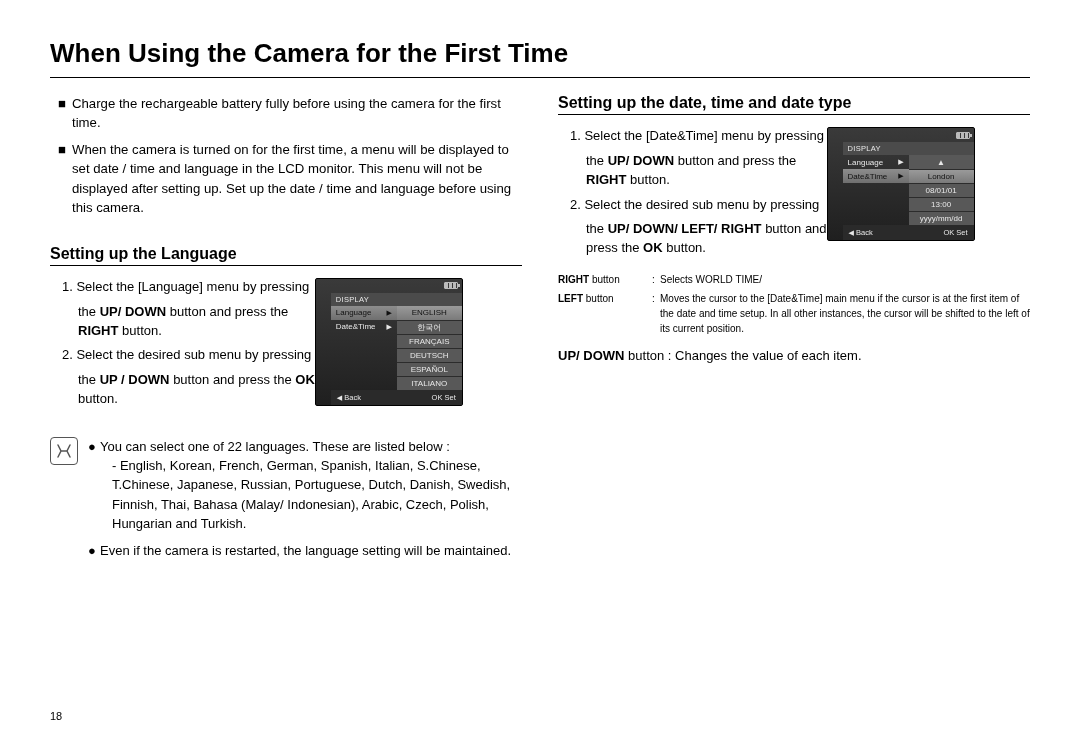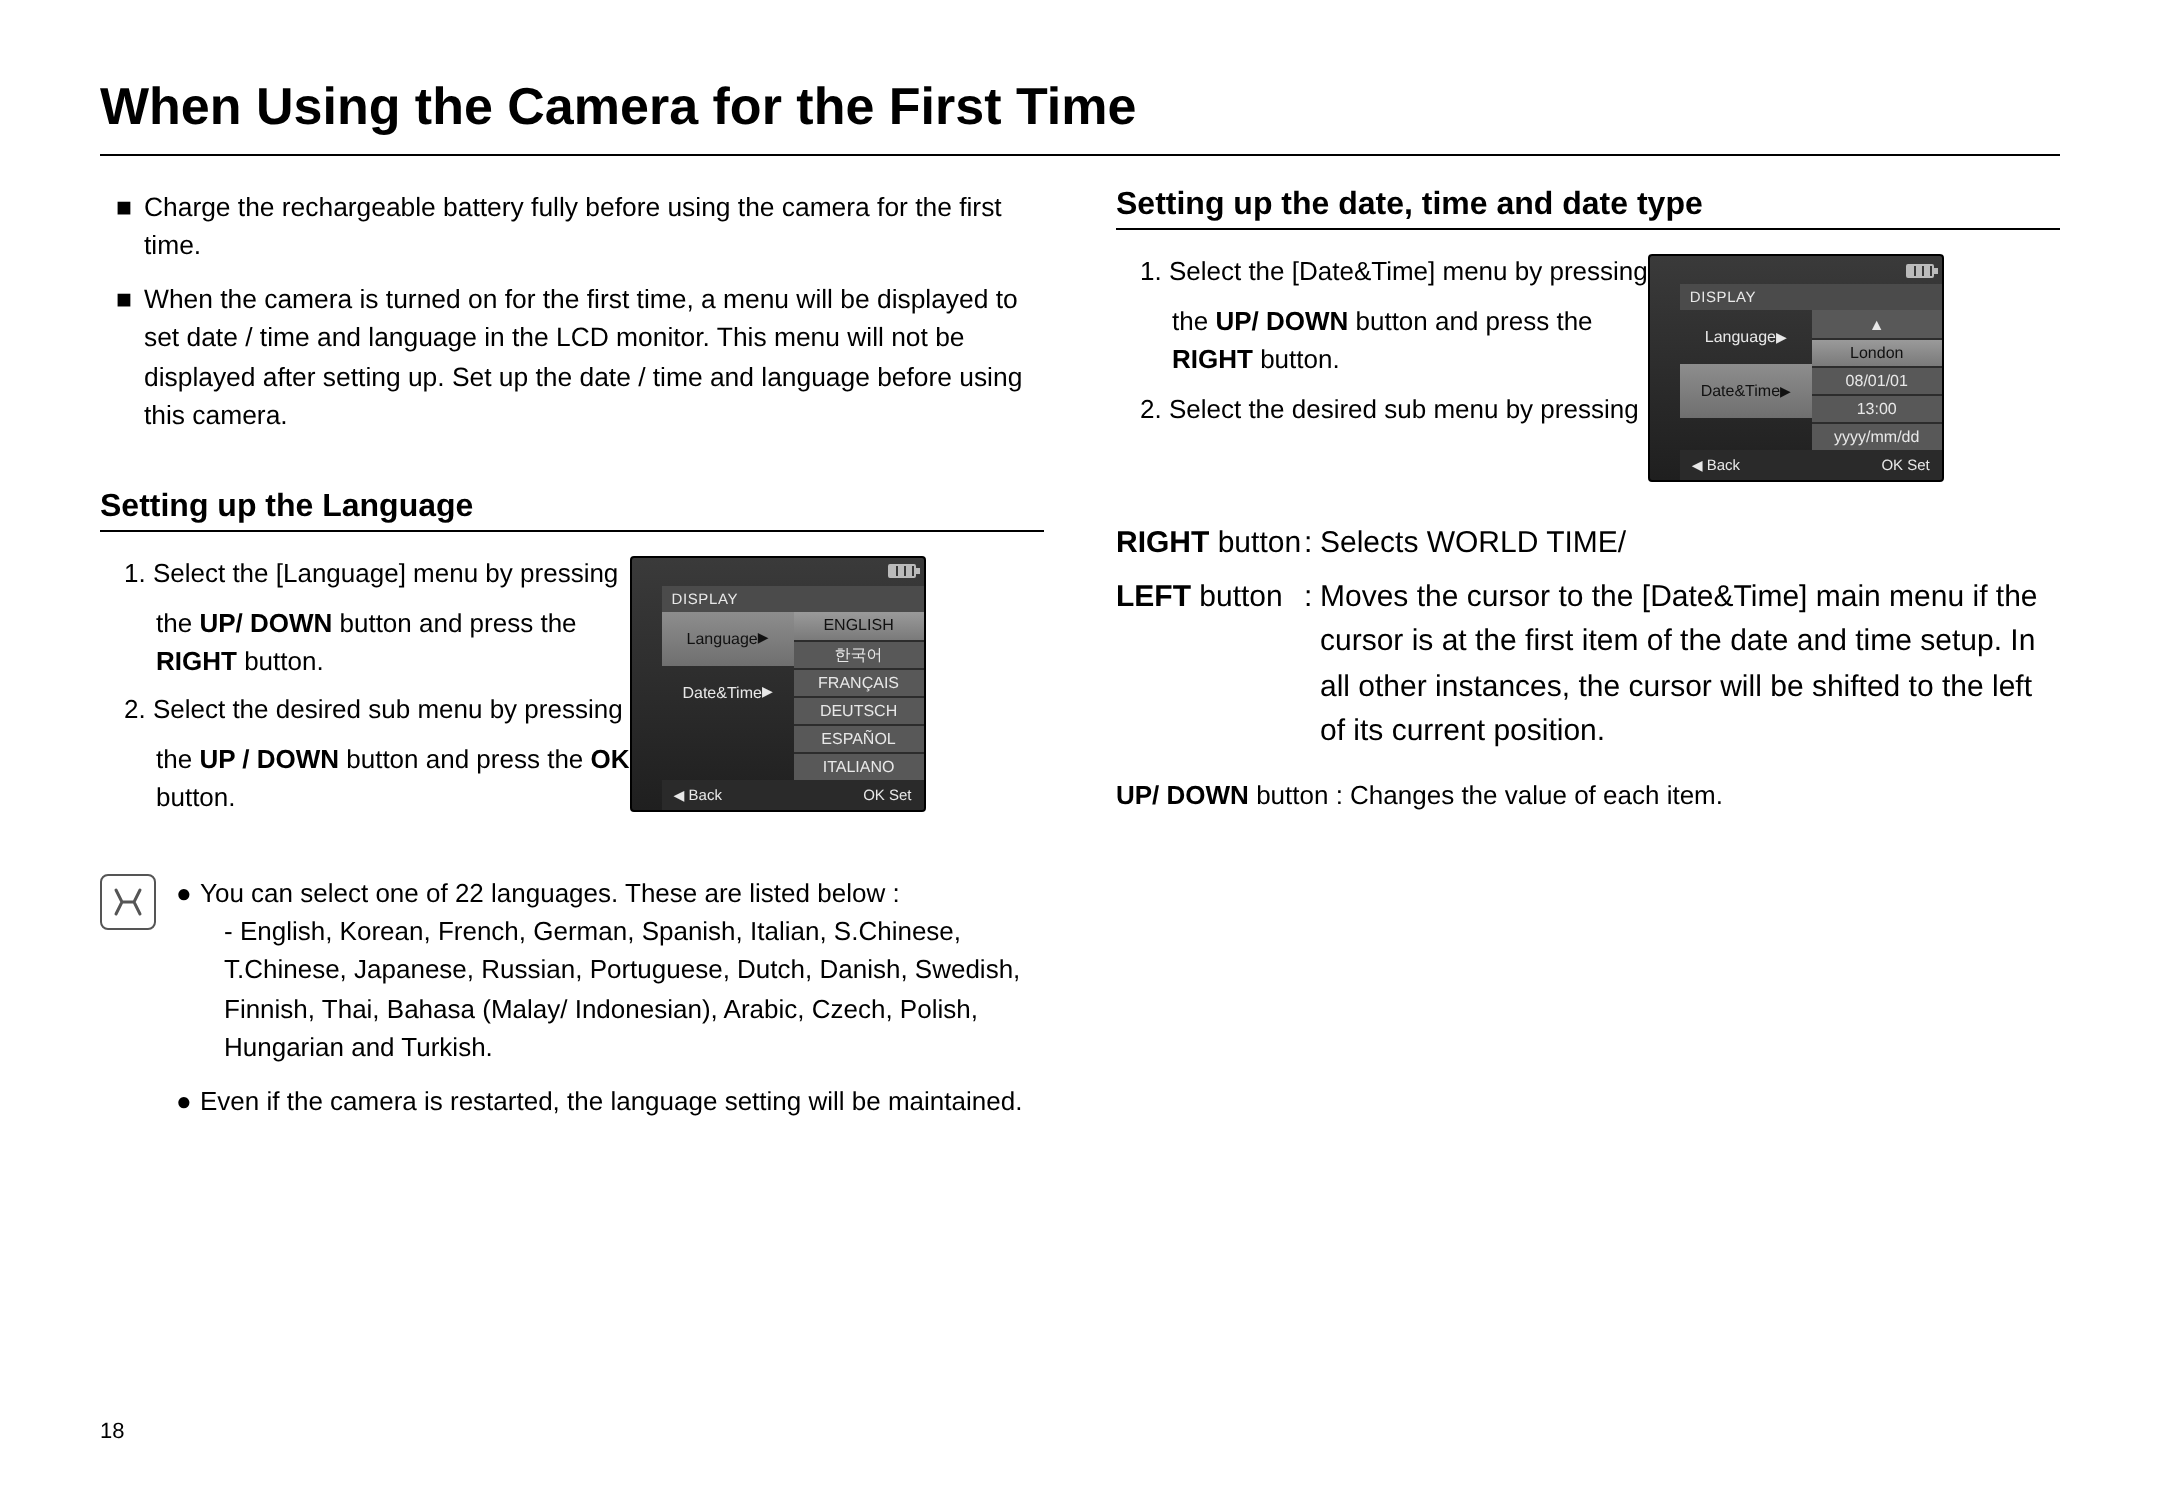--- a/index.html
+++ b/index.html
@@ -25,32 +25,32 @@
   .lcd-menu { background:#4b4b4b; padding:2px 5px; font-size:7.5px; letter-spacing:0.3px; }
   .arrow { font-size: 7px; }
   .lcd-foot { display:flex; justify-content:space-between; padding:3px 6px; background:#2a2a2a; font-size:7.5px; }
   .note-box { display:flex; gap: 10px; margin-top: 22px; }
   .note-icon { width: 28px; height: 28px; border: 1.4px solid #555; border-radius: 4px; display:flex; align-items:center; justify-content:center; flex: 0 0 28px; }
   .note-icon svg { width: 18px; height: 18px; }
   .note-list { list-style:none; font-size: 13px; line-height:1.48; }
   .note-list li { display:flex; margin-bottom: 8px; }
   .note-list li .dot { width: 12px; flex:0 0 12px; }
   .indent { padding-left: 12px; }
-  .defs { font-size: 15px; line-height:1.5; margin-top: 20px; }
+  .defs { font-size: 10px; line-height:1.5; margin-top: 8px; }
   .defs .row { display:flex; margin-bottom: 4px; }
   .defs .lab { flex: 0 0 94px; }
   .defs .colA { flex: 0 0 8px; }
   .defs .val { flex: 1; }
   .single { font-size:13px; line-height:1.5; margin-top:10px; }
   .pg { position:absolute; bottom: 24px; left: 50px; font-size: 11px; }
   .page { position: relative; height: 746px; }
   .lcd-dual { display:flex; }
   .lcd-dual .lcol { flex:0 0 66px; }
   .lcd-dual .rcol { flex:1; }
-  .lcol .mrow { padding: 2px 5px; display:flex; justify-content:center; align-items:center; height:27px; }
+  .lcol .mrow { padding: 2px 5px; display:flex; justify-content:space-between; align-items:center; height:14px; }
   .rcol .mrow { border-top:1px solid #2c2c2c; background:#585858; padding: 2px 6px; height:14px; display:flex; justify-content:center; align-items:center; }
   .rcol .mrow.sel { background: linear-gradient(#9a9a9a,#7a7a7a); color:#111; justify-content:center; }
   .rcol .mrow.first { border-top:none; }
 </style>
 </head>
 <body>
 
 <div class="page">
   <h1 class="title">When Using the Camera for the First Time</h1>
   <hr class="hr">
@@ -147,20 +147,24 @@
       <hr class="subrule">
 
       <div class="step-block">
         <div class="steps">
           <p><span>1. Select the [Date&amp;Time] menu by pressing</span></p>
           <p style="text-indent:0">
             <span>the </span><b>UP/ DOWN</b><span> button and press the </span><br>
             <b>RIGHT</b><span> button.</span>
           </p>
           <p><span>2. Select the desired sub menu by pressing</span></p>
+          <p style="text-indent:0">
+            <span>the </span><b>UP/ DOWN/ LEFT/ RIGHT</b><span> button and </span><br>
+            <span>press the </span><b>OK</b><span> button.</span>
+          </p>
         </div>
 
         <div class="lcd">
           <div class="lcd-top">
               <span class="battery">
                 <i></i>
               </span>
             </div>
           <div class="lcd-menu">DISPLAY</div>
           <div class="lcd-dual">

